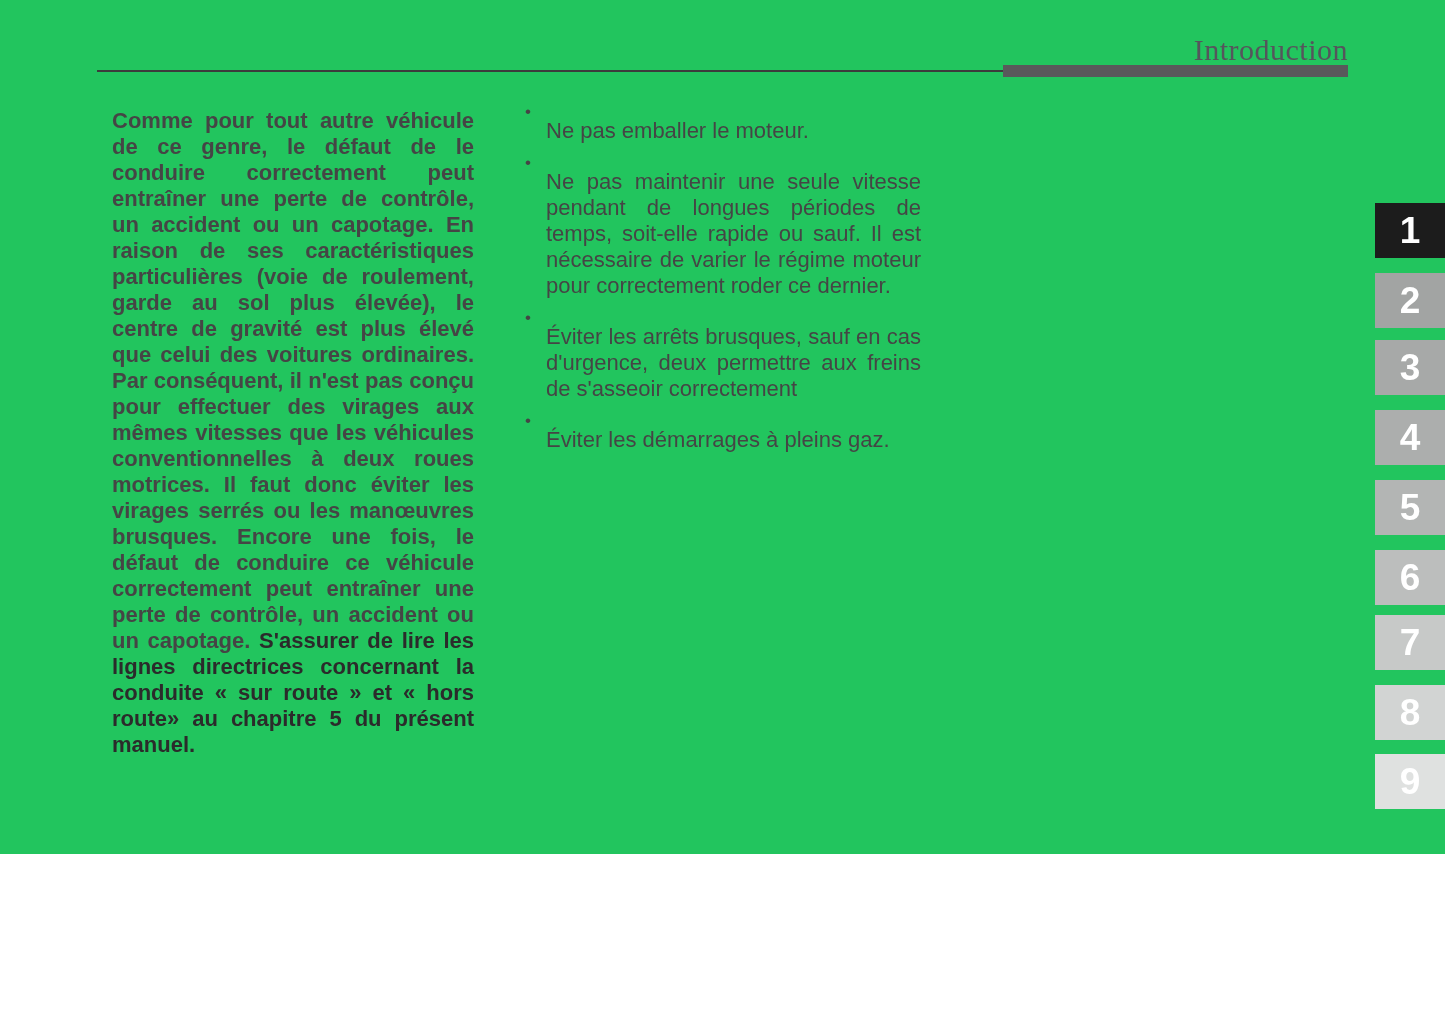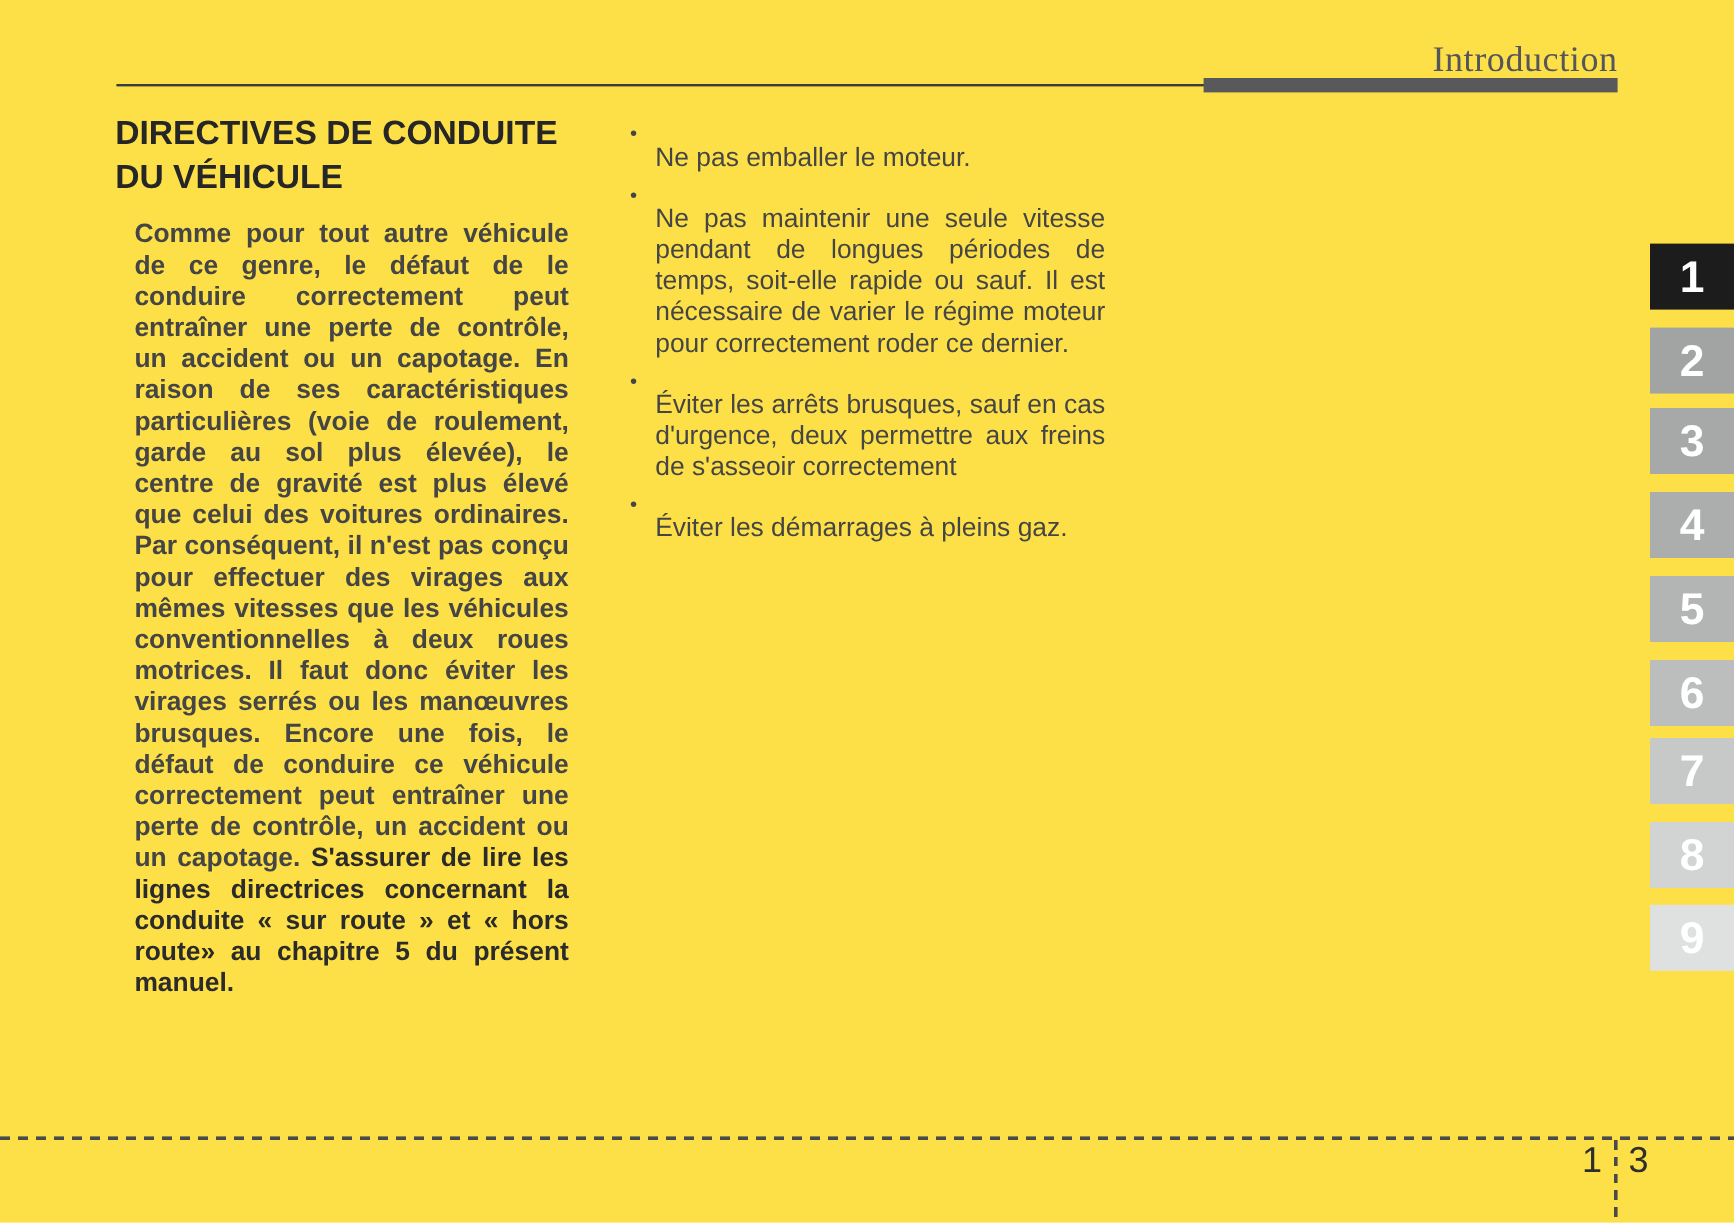--- a/index.html
+++ b/index.html
@@ -1,17 +1,17 @@
 <!DOCTYPE html>
 <html><head>
 <meta charset="utf-8">
 <style>
   html,body { margin:0; padding:0; background:#ffffff; }
   .page {
-    position:relative; width:1445px; height:1019px; background:#fde047;
+    position:relative; width:1445px; height:854px; background:#22c55e;
     font-family:"Liberation Sans", sans-serif; overflow:hidden;
   }
 
   
   .section-title {
     position:absolute; top:33px; right:97px;
     font-family:"Liberation Serif", serif;
     font-size:30px; color:#55555c; letter-spacing:0.5px;
   }
   .rule-thin  { position:absolute; left:97px;  top:70px; width:908px; height:2px;  background:#3c3c3c; }
@@ -60,21 +60,20 @@
 </head>
 <body>
 
 <div class="page">
 
   <div class="section-title">Introduction</div>
   <div class="rule-thin"></div>
   <div class="rule-thick"></div>
 
   <div class="col col-1">
-    <h2>DIRECTIVES DE CONDUITE DU VÉHICULE</h2>
     <p><span>Comme pour tout autre véhicule de ce genre, le défaut de le conduire correctement peut entraîner une perte de contrôle, un accident ou un capotage. En raison de ses caractéristiques particulières (voie de roulement, garde au sol plus élevée), le centre de gravité est plus élevé que celui des voitures ordinaires. Par conséquent, il n'est pas conçu pour effectuer des virages aux mêmes vitesses que les véhicules conventionnelles à deux roues motrices. Il faut donc éviter les virages serrés ou les manœuvres brusques. Encore une fois, le défaut de conduire ce véhicule correctement peut entraîner une perte de contrôle, un accident ou un capotage. </span><b>S'assurer de lire les lignes directrices concernant la conduite « sur route » et « hors route» au chapitre 5 du présent manuel.</b></p>
   </div>
 
   <div class="col col-2">
     <div class="bullets">
       <div class="bullet-row">
         <span class="bullet-marker">•</span>
         <span class="bullet-text">Ne pas emballer le moteur.</span>
       </div>
       <div class="bullet-row">

